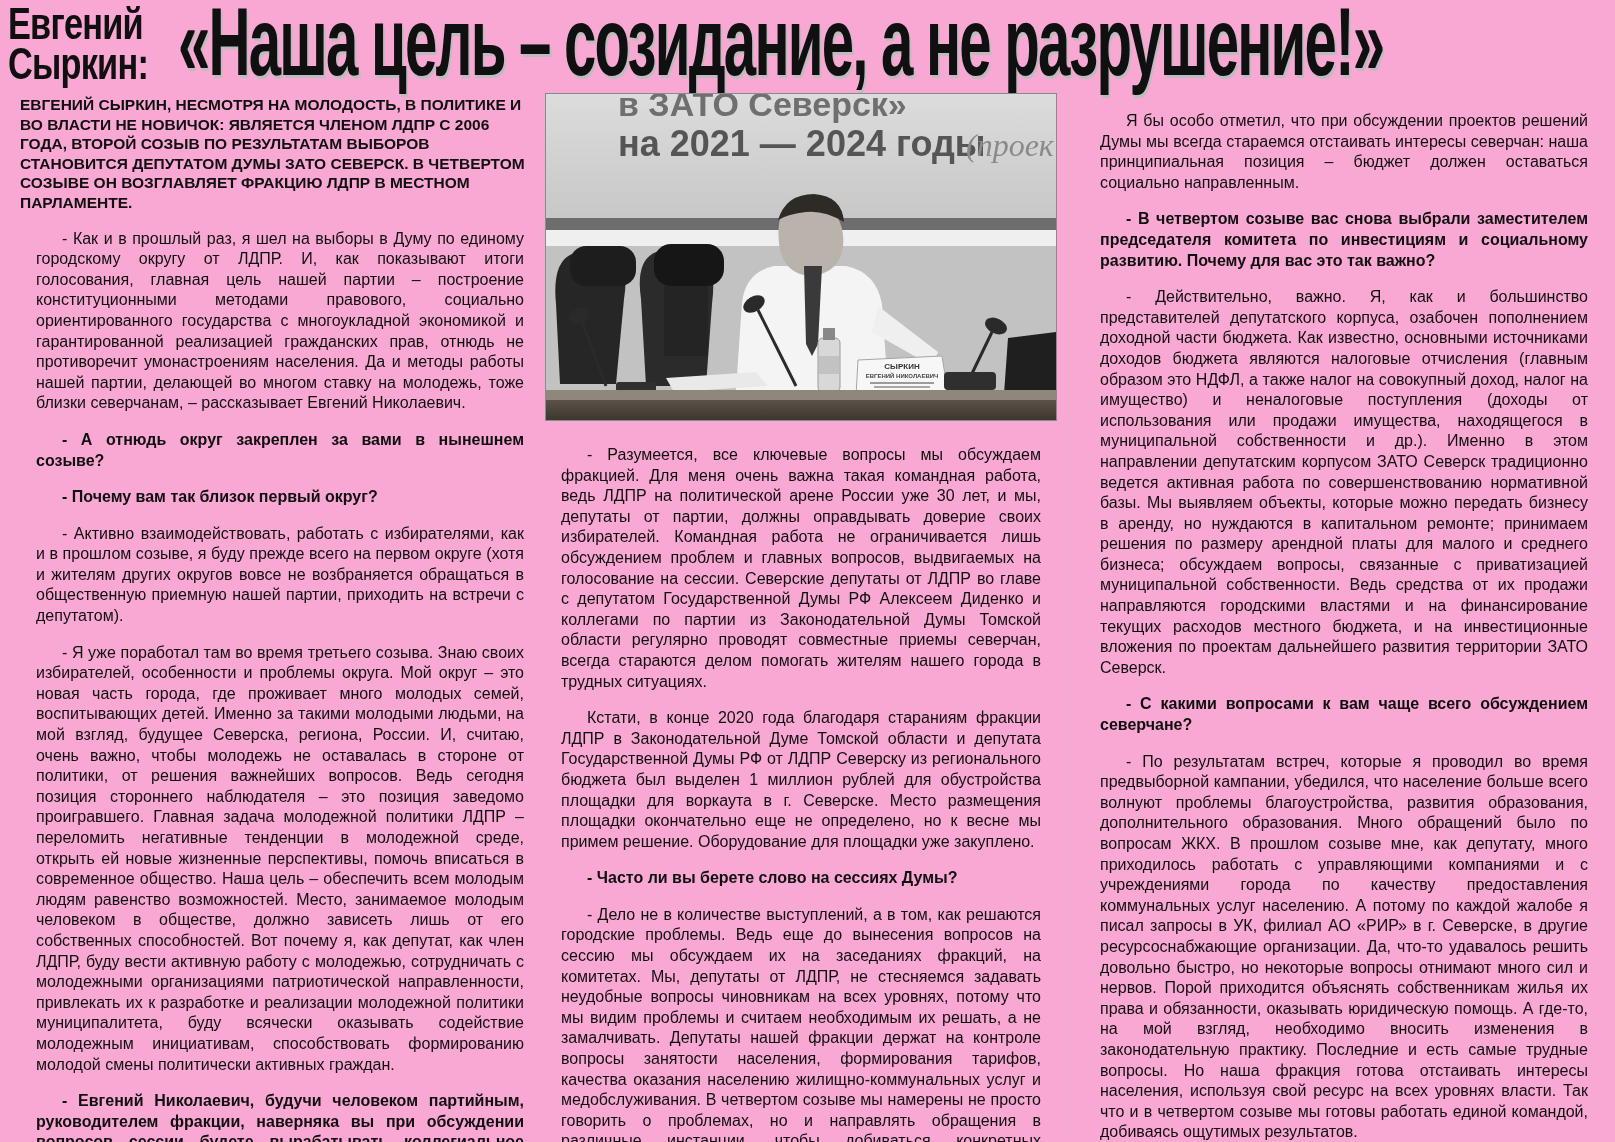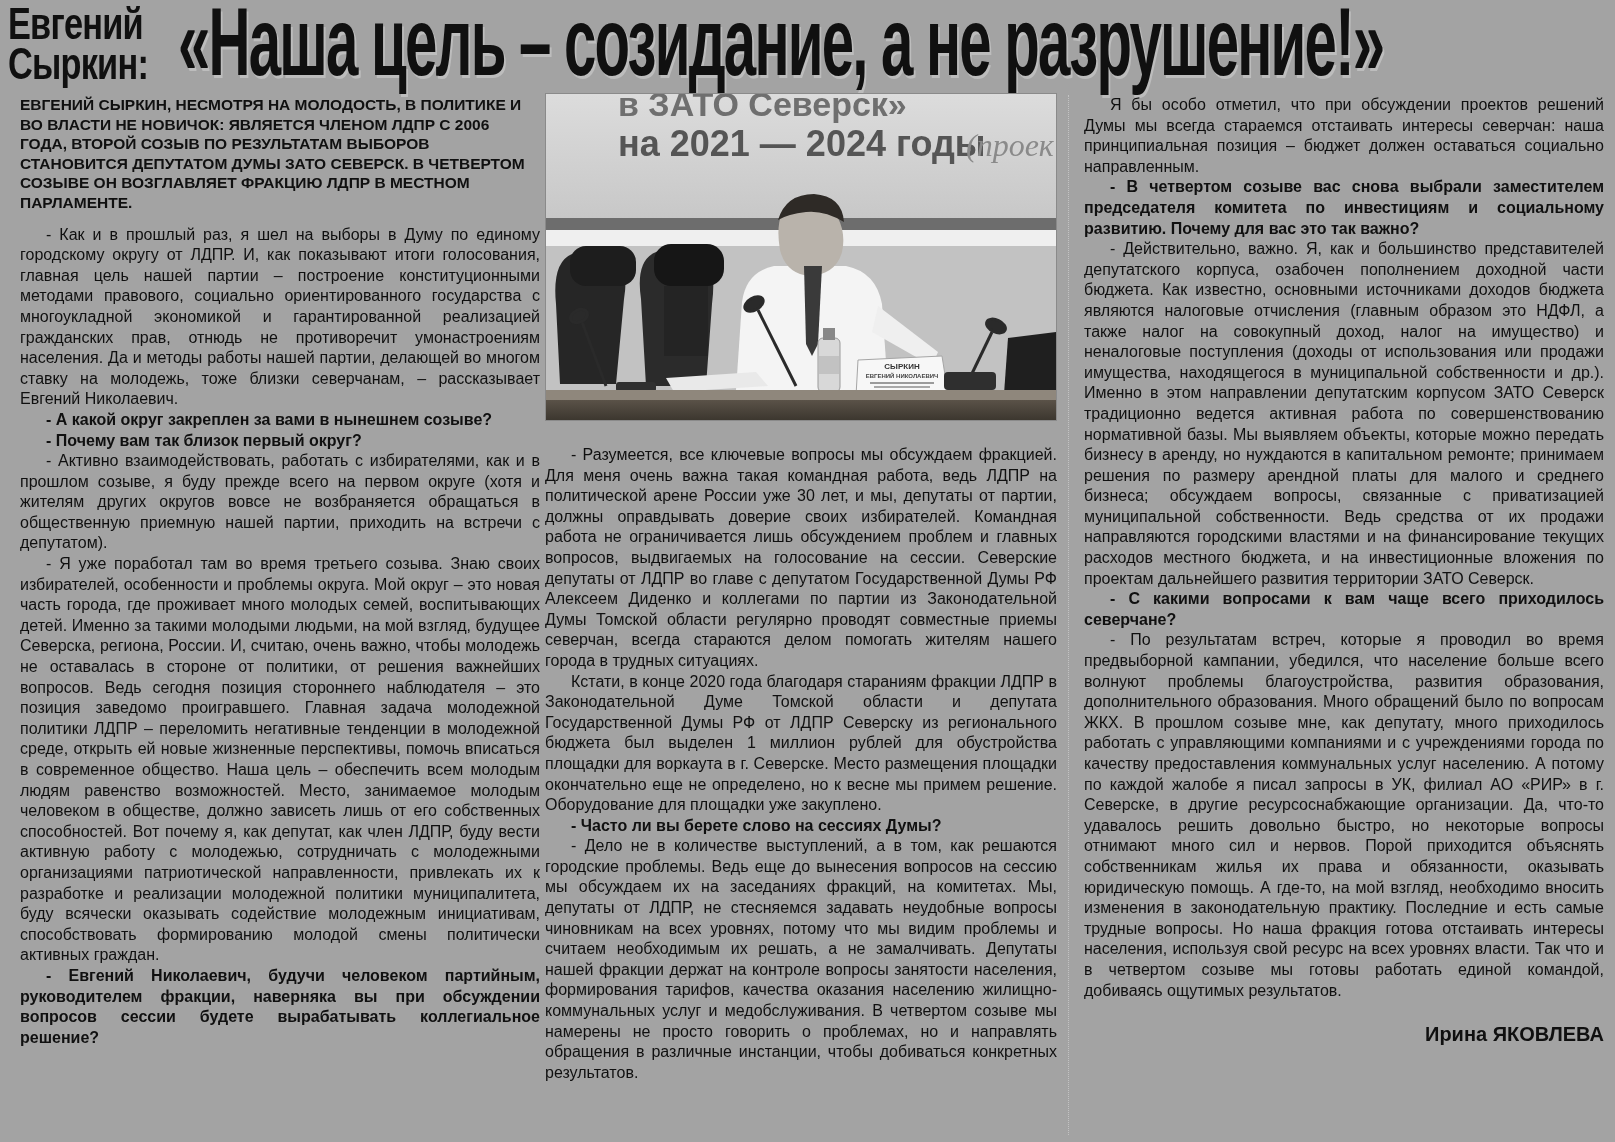--- a/index.html
+++ b/index.html
@@ -1,19 +1,19 @@
 <!DOCTYPE html>
 <html lang="ru"><head>
 <meta charset="utf-8">
 <style>
   html,body{margin:0;padding:0;background:#ffffff;}
   .page{
     position:relative;
     width:1615px;height:1142px;
-    background:#a3a3a3;
+    background:#f9a8d4;
     overflow:hidden;
     font-family:"Liberation Sans","DejaVu Sans",sans-serif;
     color:#101010;
   }
   
   .kicker{
     position:absolute;left:8px;top:4px;width:170px;
     font-weight:bold;font-size:44px;line-height:40px;
     transform:scaleX(0.78);transform-origin:left top;
     letter-spacing:-1px;white-space:nowrap;
@@ -33,21 +33,21 @@
   .col-sep{
     position:absolute;left:1068px;top:95px;height:1040px;width:0;
     border-left:1px dotted #c3c3c3;
   }
   .lead{
     margin:0 0 12px 0;
     font-weight:bold;font-size:15.5px;line-height:19.6px;
     text-align:left;
   }
   .para{
-    margin:0;text-indent:26px;text-align:justify;
+    margin:16px;text-indent:26px;text-align:justify;
     font-size:16px;line-height:20.6px;
   }
   .question{font-weight:bold;}
   .byline{
     margin:22px 0 0 0;text-align:right;
     font-weight:bold;font-size:20px;letter-spacing:0;
   }
   
   .photo{
     margin:0 0 24px 0;width:512px;height:328px;
@@ -64,21 +64,21 @@
   <div class="kicker">
     <div>Евгений</div>
     <div>Сыркин:</div>
   </div>
   <h1 class="headline">«Наша цель – созидание, а не разрушение!»</h1>
 
   <section class="col col-left">
     <p class="lead">ЕВГЕНИЙ СЫРКИН, НЕСМОТРЯ НА МОЛОДОСТЬ, В ПОЛИТИКЕ И ВО ВЛАСТИ НЕ НОВИЧОК: ЯВЛЯЕТСЯ ЧЛЕНОМ ЛДПР С 2006 ГОДА, ВТОРОЙ СОЗЫВ ПО РЕЗУЛЬТАТАМ ВЫБОРОВ СТАНОВИТСЯ ДЕПУТАТОМ ДУМЫ ЗАТО СЕВЕРСК. В ЧЕТВЕРТОМ СОЗЫВЕ ОН ВОЗГЛАВЛЯЕТ ФРАКЦИЮ ЛДПР В МЕСТНОМ ПАРЛАМЕНТЕ.</p>
     <div>
         <p class="para answer">- Как и в прошлый раз, я шел на выборы в Думу по единому городскому округу от ЛДПР. И, как показывают итоги голосования, главная цель нашей партии – построение конституционными методами правового, социально ориентированного государства с многоукладной экономикой и гарантированной реализацией гражданских прав, отнюдь не противоречит умонастроениям населения. Да и методы работы нашей партии, делающей во многом ставку на молодежь, тоже близки северчанам, – рассказывает Евгений Николаевич.</p>
-        <p class="para question">- А какой округ закреплен за вами в нынешнем созыве?</p>
+        <p class="para question">- А отнюдь округ закреплен за вами в нынешнем созыве?</p>
         <p class="para question">- Почему вам так близок первый округ?</p>
         <p class="para answer">- Активно взаимодействовать, работать с избирателями, как и в прошлом созыве, я буду прежде всего на первом округе (хотя и жителям других округов вовсе не возбраняется обращаться в общественную приемную нашей партии, приходить на встречи с депутатом).</p>
         <p class="para answer">- Я уже поработал там во время третьего созыва. Знаю своих избирателей, особенности и проблемы округа. Мой округ – это новая часть города, где проживает много молодых семей, воспитывающих детей. Именно за такими молодыми людьми, на мой взгляд, будущее Северска, региона, России. И, считаю, очень важно, чтобы молодежь не оставалась в стороне от политики, от решения важнейших вопросов. Ведь сегодня позиция стороннего наблюдателя – это позиция заведомо проигравшего. Главная задача молодежной политики ЛДПР – переломить негативные тенденции в молодежной среде, открыть ей новые жизненные перспективы, помочь вписаться в современное общество. Наша цель – обеспечить всем молодым людям равенство возможностей. Место, занимаемое молодым человеком в обществе, должно зависеть лишь от его собственных способностей. Вот почему я, как депутат, как член ЛДПР, буду вести активную работу с молодежью, сотрудничать с молодежными организациями патриотической направленности, привлекать их к разработке и реализации молодежной политики муниципалитета, буду всячески оказывать содействие молодежным инициативам, способствовать формированию молодой смены политически активных граждан.</p>
         <p class="para question">- Евгений Николаевич, будучи человеком партийным, руководителем фракции, наверняка вы при обсуждении вопросов сессии будете вырабатывать коллегиальное решение?</p>
       </div>
   </section>
 
   <section class="col col-mid">
     <figure class="photo">
       <svg width="510" height="326" viewBox="0 0 510 326" xmlns="http://www.w3.org/2000/svg">
@@ -162,19 +162,19 @@
       </div>
   </section>
 
   <div class="col-sep"></div>
 
   <section class="col col-right">
     <div>
         <p class="para answer">Я бы особо отметил, что при обсуждении проектов решений Думы мы всегда стараемся отстаивать интересы северчан: наша принципиальная позиция – бюджет должен оставаться социально направленным.</p>
         <p class="para question">- В четвертом созыве вас снова выбрали заместителем председателя комитета по инвестициям и социальному развитию. Почему для вас это так важно?</p>
         <p class="para answer">- Действительно, важно. Я, как и большинство представителей депутатского корпуса, озабочен пополнением доходной части бюджета. Как известно, основными источниками доходов бюджета являются налоговые отчисления (главным образом это НДФЛ, а также налог на совокупный доход, налог на имущество) и неналоговые поступления (доходы от использования или продажи имущества, находящегося в муниципальной собственности и др.). Именно в этом направлении депутатским корпусом ЗАТО Северск традиционно ведется активная работа по совершенствованию нормативной базы. Мы выявляем объекты, которые можно передать бизнесу в аренду, но нуждаются в капитальном ремонте; принимаем решения по размеру арендной платы для малого и среднего бизнеса; обсуждаем вопросы, связанные с приватизацией муниципальной собственности. Ведь средства от их продажи направляются городскими властями и на финансирование текущих расходов местного бюджета, и на инвестиционные вложения по проектам дальнейшего развития территории ЗАТО Северск.</p>
-        <p class="para question">- С какими вопросами к вам чаще всего приходилось северчане?</p>
+        <p class="para question">- С какими вопросами к вам чаще всего обсуждением северчане?</p>
         <p class="para answer">- По результатам встреч, которые я проводил во время предвыборной кампании, убедился, что население больше всего волнуют проблемы благоустройства, развития образования, дополнительного образования. Много обращений было по вопросам ЖКХ. В прошлом созыве мне, как депутату, много приходилось работать с управляющими компаниями и с учреждениями города по качеству предоставления коммунальных услуг населению. А потому по каждой жалобе я писал запросы в УК, филиал АО «РИР» в г. Северске, в другие ресурсоснабжающие организации. Да, что-то удавалось решить довольно быстро, но некоторые вопросы отнимают много сил и нервов. Порой приходится объяснять собственникам жилья их права и обязанности, оказывать юридическую помощь. А где-то, на мой взгляд, необходимо вносить изменения в законодательную практику. Последние и есть самые трудные вопросы. Но наша фракция готова отстаивать интересы населения, используя свой ресурс на всех уровнях власти. Так что и в четвертом созыве мы готовы работать единой командой, добиваясь ощутимых результатов.</p>
       </div>
     <p class="byline">Ирина ЯКОВЛЕВА</p>
   </section>
 
 </div>
 
 </body></html>

